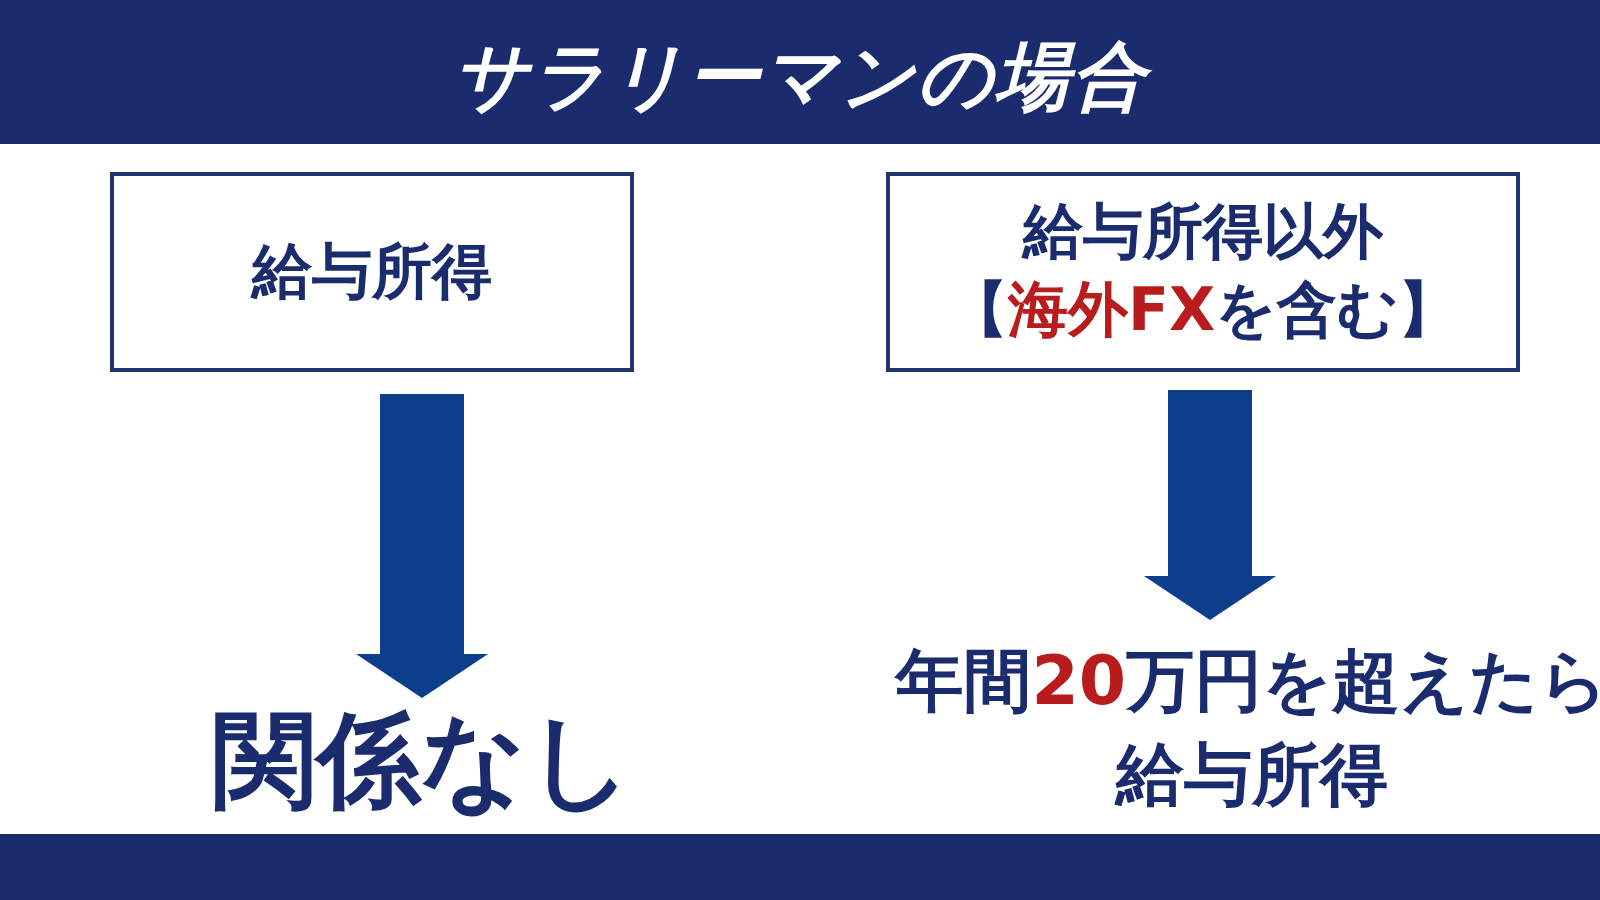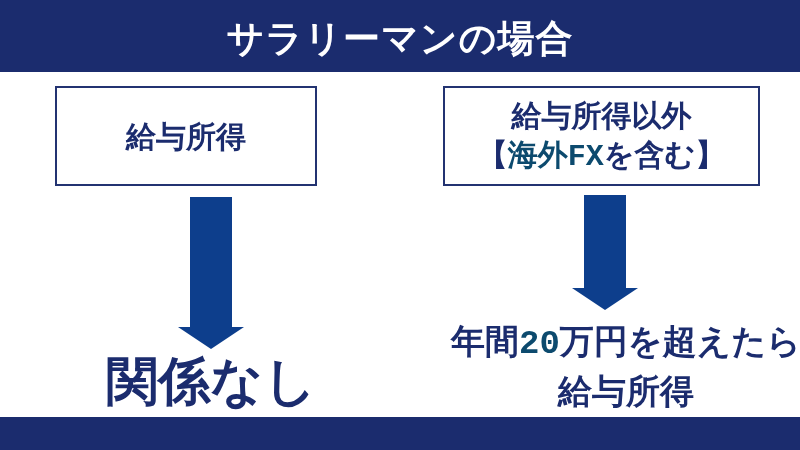--- a/index.html
+++ b/index.html
@@ -13,20 +13,21 @@
     height: 450px;
     background: #ffffff;
     overflow: hidden;
     font-family: "DejaVu Sans", "Liberation Sans", sans-serif;
   }
   .bar {
     position: absolute;
     left: 0;
     width: 800px;
     background: #1b2c6e;
+    font-style: italic;
   }
   .bar.top {
     top: 0;
     height: 72px;
     display: flex;
     align-items: center;
     justify-content: center;
   }
   .bar.bottom {
     top: 417px;
@@ -56,21 +57,21 @@
   }
   .left-box  { left: 55px;  width: 262px; }
   .right-box { left: 443px; width: 317px; }
   .box-text {
     color: #1b2c6e;
     font-size: 30px;
     font-weight: 700;
     line-height: 39px;
     white-space: nowrap;
   }
-  .pink { color: #0c4a6e; font-family: Liberation Mono, monospace; }
+  .pink { color: #b91c1c; }
   .arrow {
     position: absolute;
     width: 66px;
   }
   .arrow .shaft {
     width: 42px;
     margin: 0 auto;
     background: #0d3e8c;
   }
   .arrow .head {

